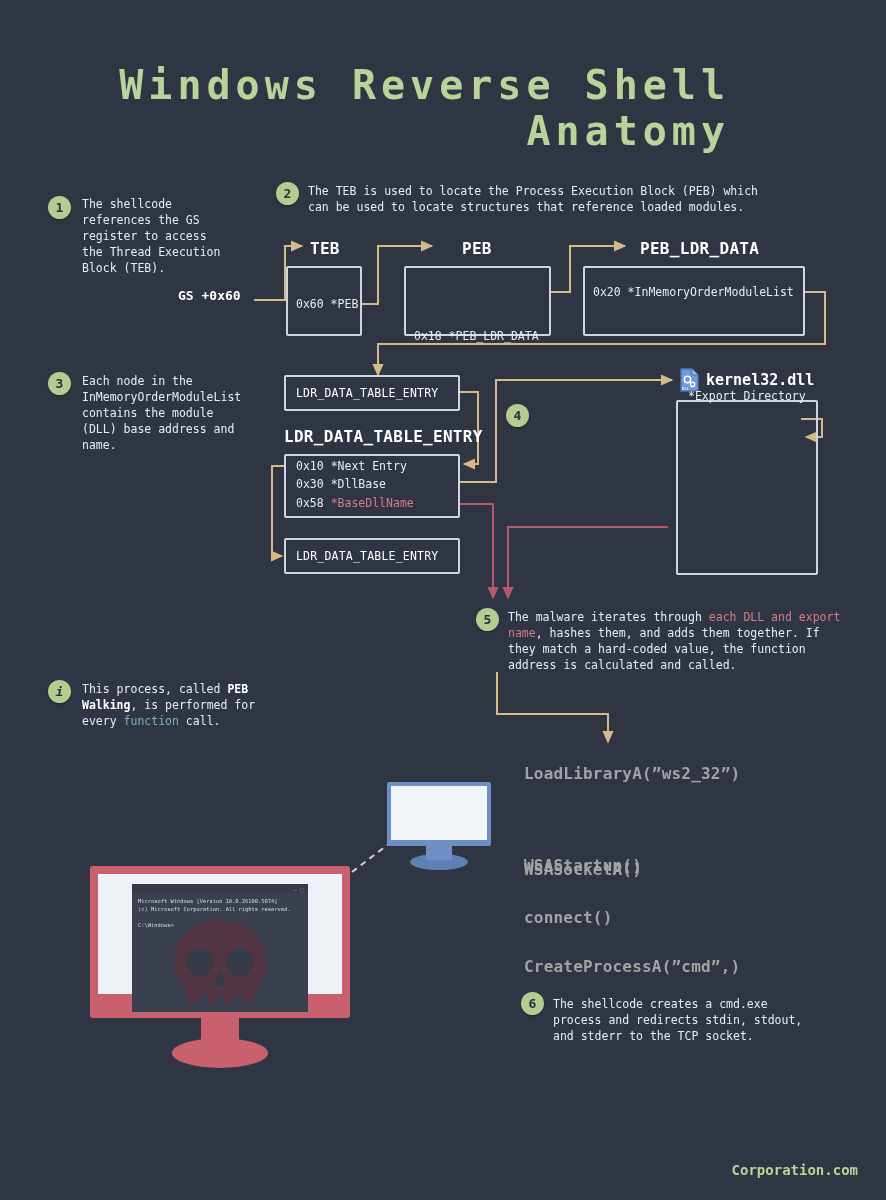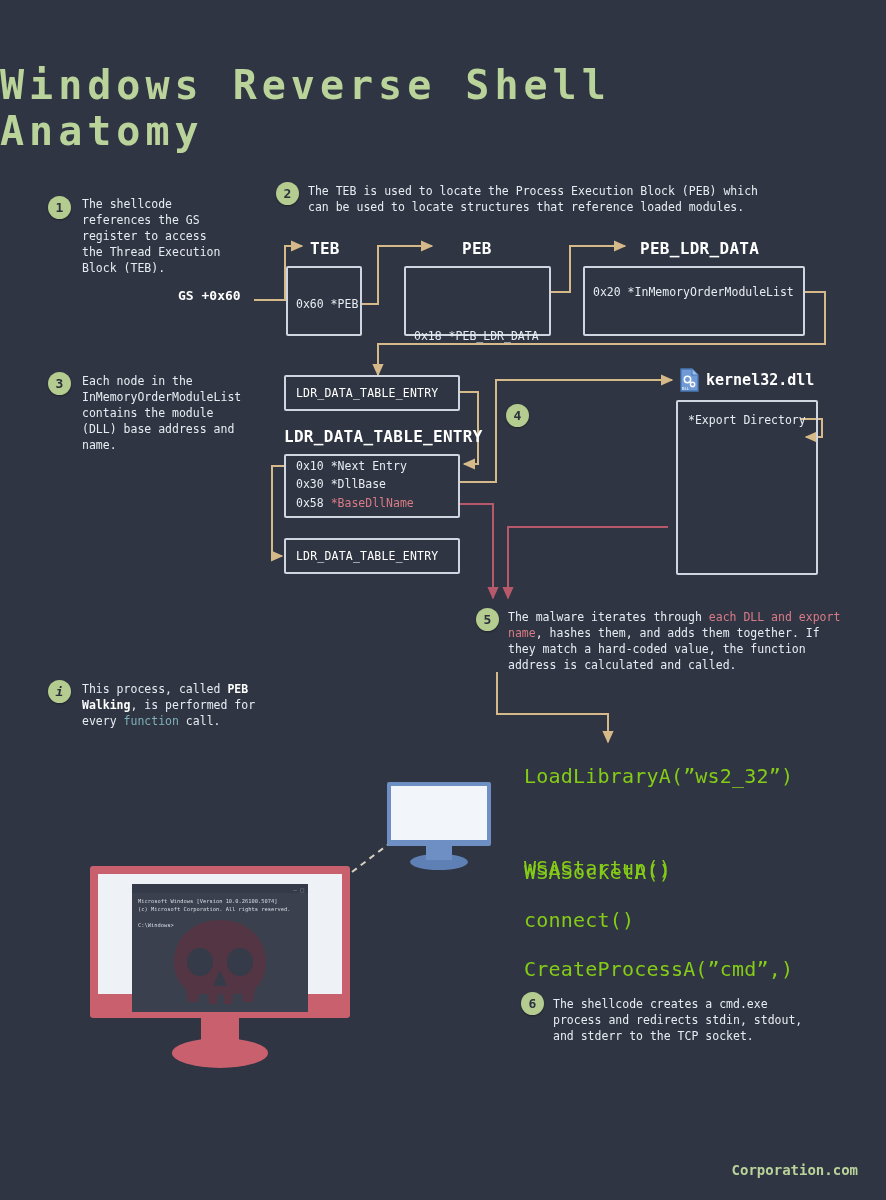--- a/index.html
+++ b/index.html
@@ -7,21 +7,21 @@
     width:886px;height:1200px;
     background:#2f3542;
     font-family:"DejaVu Sans Mono", monospace;
     overflow:hidden;
     position:relative;
   }
   .page{position:absolute;inset:0;}
 
   
   .title{
-    position:absolute;left:0;top:62px;width:730px;text-align:left;
+    position:absolute;left:0;top:62px;width:730px;text-align:right;
     font-family:"DejaVu Sans Mono", monospace;
     font-size:40px;font-weight:bold;letter-spacing:5px;
     color:#b9d39a;
   }
 
   
   .badge{
     position:absolute;width:23px;height:23px;border-radius:50%;
     background:#b4cc8f;color:#2b303c;
     font-family:"DejaVu Sans Mono", monospace;
@@ -71,23 +71,23 @@
   }
   .dll-icon{position:absolute;}
   .export-body{
     position:absolute;color:#e8ecf2;
     font-family:"DejaVu Sans Mono", monospace;font-size:11px;line-height:15px;
     width:120px;word-break:break-all;
   }
 
   
   .fn{
-    position:absolute;color:#84cc16;
-    font-family:"DejaVu Sans Mono", monospace;
-    font-size:20px;letter-spacing:.2px;white-space:nowrap;
+    position:absolute;color:#a3a3a3;
+    font-family:"DejaVu Sans Mono", monospace;
+    font-size:16px;letter-spacing:.2px;white-space:nowrap;font-weight:bold;
   }
 
   
   .mon-red-body{position:absolute;left:90px;top:866px;width:260px;height:152px;background:#c9606e;border-radius:3px;}
   .mon-red-inner{position:absolute;left:8px;top:8px;right:8px;bottom:24px;background:#eef1f5;}
   .mon-red-neck{position:absolute;left:201px;top:1018px;width:38px;height:35px;background:#c9606e;}
   .mon-red-base{position:absolute;left:172px;top:1038px;width:96px;height:30px;background:#c9606e;border-radius:50%;}
   .term{position:absolute;left:132px;top:884px;width:176px;height:128px;background:#3a404e;overflow:hidden;}
   .term-bar{position:absolute;left:0;top:0;width:100%;height:9px;background:#343a47;}
   .term-btns{position:absolute;right:4px;top:2px;color:#8c93a3;font-size:6px;font-family:"DejaVu Sans Mono",monospace;}
@@ -213,21 +213,21 @@
       <path d="M1,1 h11 l6,6 v16 h-17 z" fill="#6f9ad6" stroke="#4a79b8" stroke-width="1.3"></path>
       <path d="M12,1 v6 h6" fill="#9dc0ea" stroke="#4a79b8" stroke-width="1.1"></path>
       <circle cx="7.5" cy="11.5" r="3.2" fill="none" stroke="#ffffff" stroke-width="1.5"></circle>
       <circle cx="12.6" cy="16.4" r="2.1" fill="none" stroke="#ffffff" stroke-width="1.4"></circle>
       <text x="2" y="22.4" font-size="4" fill="#ffffff" font-family="DejaVu Sans Mono, monospace">DLL</text>
     </svg>
   </span>
   <div class="k32-label" style="left:706px;top:371px;">kernel32.dll</div>
 
   <div class="box" style="left:676px;top:400px;width:142px;height:175px;"></div>
-  <div class="box-row" style="left:688px;top:413px;">*Export Directory</div>
+  <div class="box-row" style="left:688px;top:389px;">*Export Directory</div>
 
   <div class="badge" style="left:476px;top:608px;">5</div>
   <div class="step-text" style="left:508px;top:609px;width:360px;"><span>The malware iterates through </span><span class="hl-red">each DLL and export
 name</span><span>, hashes them, and adds them together. If
 they match a hard-coded value, the function
 address is calculated and called.</span></div>
 
   <div class="badge" style="left:48px;top:680px;">
     <span style="font-style:italic;font-weight:bold;font-size:13px;">i</span>
   </div>

